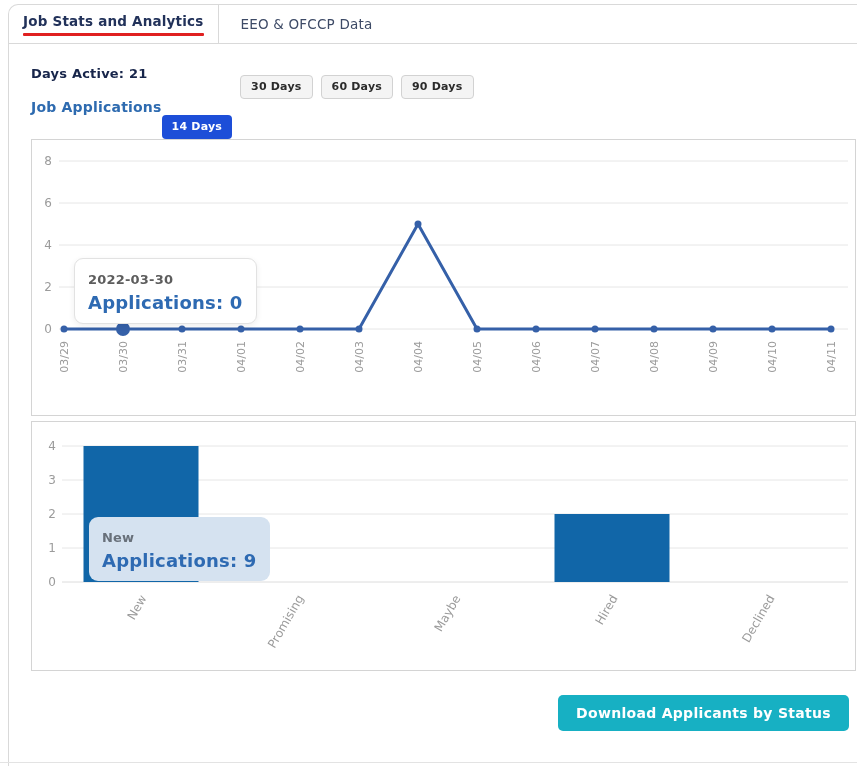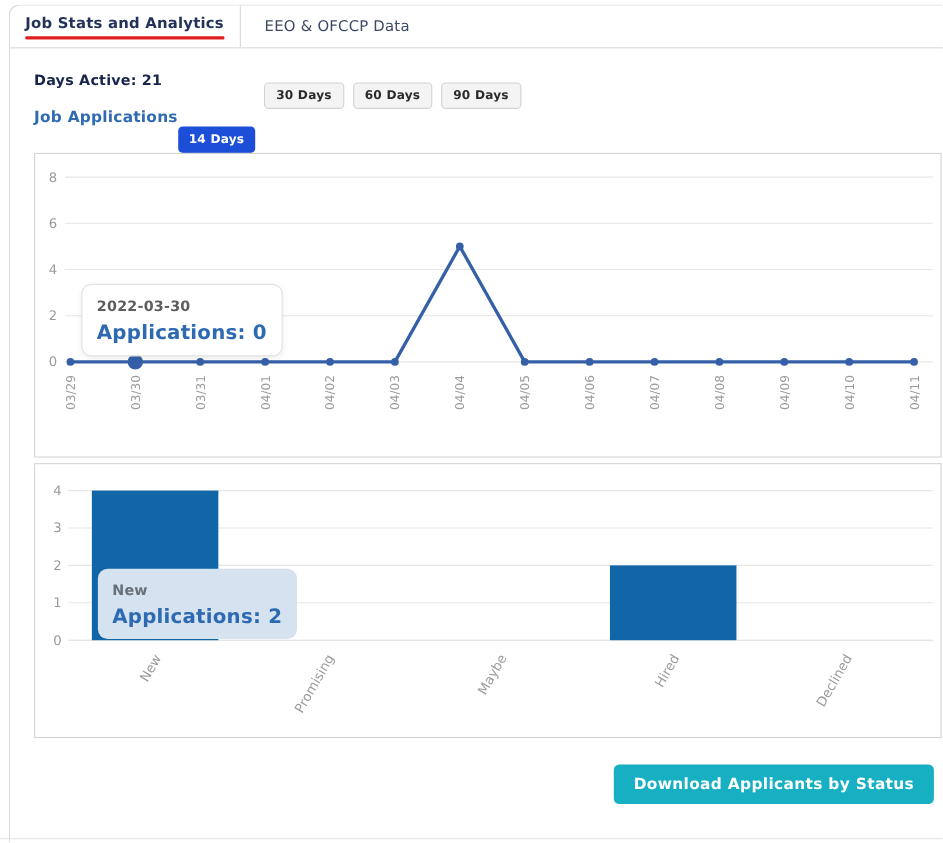--- a/index.html
+++ b/index.html
@@ -162,21 +162,21 @@
           <rect x="51.5" y="24" width="115" height="136" fill="#1166a8"></rect>
           <text transform="translate(115,176) rotate(-60)" text-anchor="end" fill="#9b9b9b" font-size="12">New</text>
           <text transform="translate(272,176) rotate(-60)" text-anchor="end" fill="#9b9b9b" font-size="12">Promising</text>
           <text transform="translate(429,176) rotate(-60)" text-anchor="end" fill="#9b9b9b" font-size="12">Maybe</text>
           <rect x="522.5" y="92" width="115" height="68" fill="#1166a8"></rect>
           <text transform="translate(586,176) rotate(-60)" text-anchor="end" fill="#9b9b9b" font-size="12">Hired</text>
           <text transform="translate(743,176) rotate(-60)" text-anchor="end" fill="#9b9b9b" font-size="12">Declined</text>
         </svg>
       <div class="tooltip blue">
         <div class="tt-title">New</div>
-        <div class="tt-value">Applications: 2</div>
+        <div class="tt-value">Applications: 9</div>
       </div>
     </div>
 
     <div class="footer-row">
       <button class="download-btn" id="download-btn" style="background: rgb(23, 176, 195);">Download Applicants by Status</button>
     </div>
 
   </div>
 </div>
 

